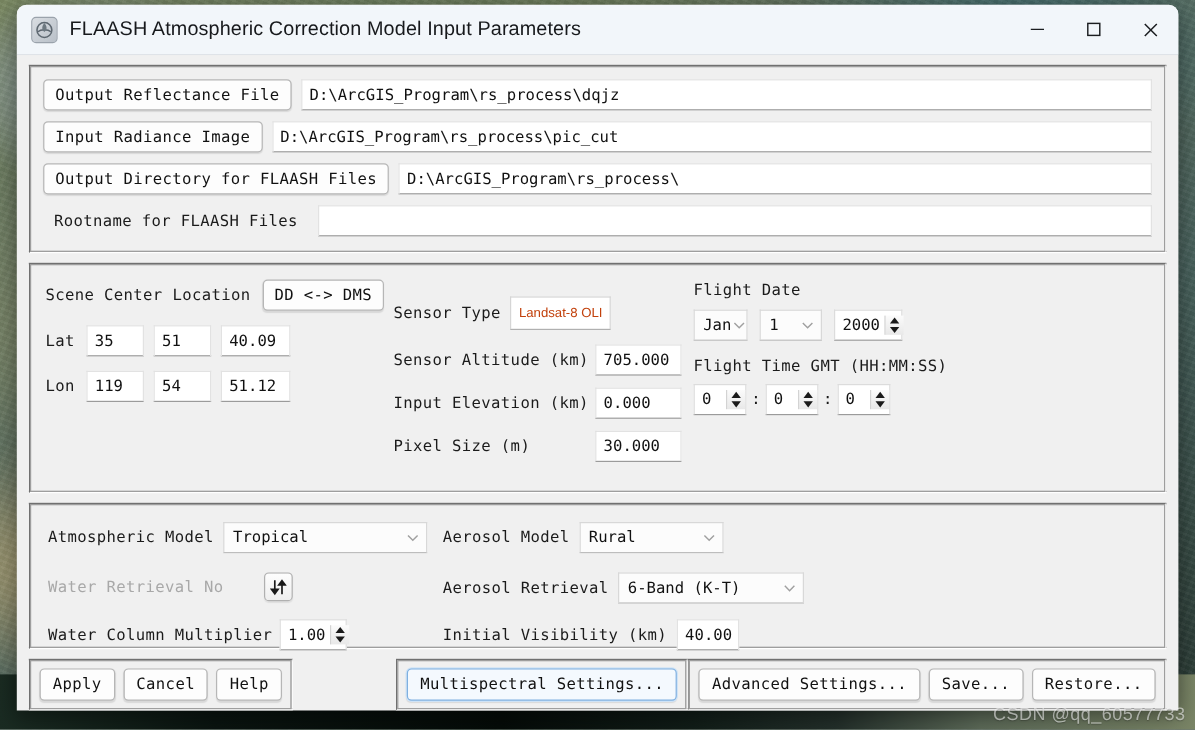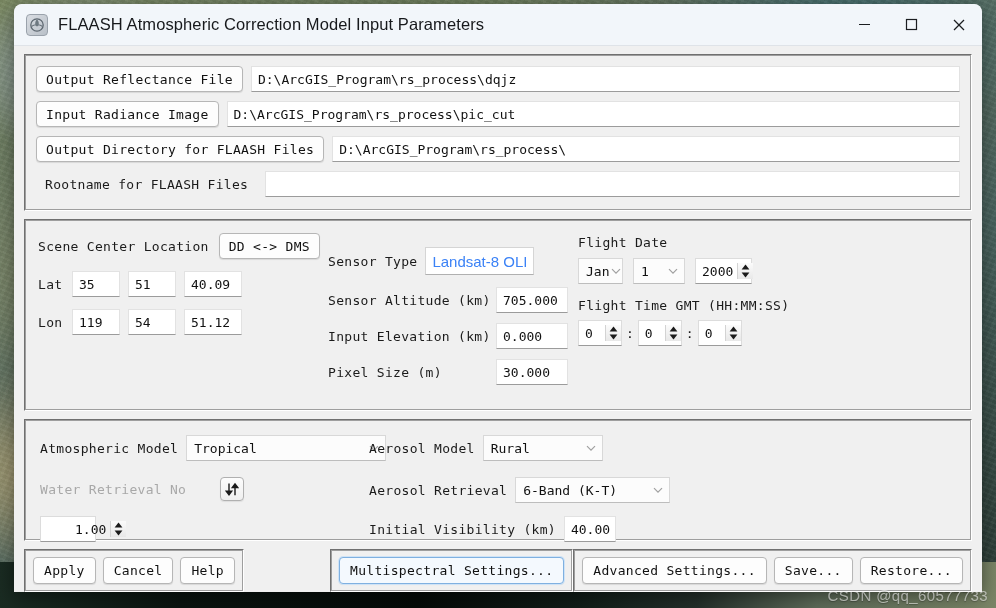--- a/index.html
+++ b/index.html
@@ -173,22 +173,22 @@
   .latlon-row { display:flex; align-items:center; margin-top: 12px; }
   .latlon-row .lbl { width: 34px; }
   .latlon-row .txtfield { width: 48px; margin-right: 8px; }
   .latlon-row .txtfield.wide { width: 58px; }
 
   .sensorline { display:flex; align-items:center; margin-bottom: 12px; }
   .sensorline .lbl { margin-right: 8px; }
   .sel-field {
     background: #fff; border: 1px solid #d5d5d5; border-bottom:1px solid #b0b0b0;
     height: 28px; display:flex; align-items:center; padding: 0 6px;
-    font-family: "Liberation Sans", sans-serif; font-size: 15px;
-    color: #3b82f6;
+    font-family: "Liberation Sans", sans-serif; font-size: 11px;
+    color: #c2410c;
   }
   .numline { display:flex; align-items:center; margin-bottom: 10px; }
   .numline .lbl { width: 168px; }
   .numline .txtfield { width: 72px; }
 
   .flight-selects { display:flex; align-items:center; margin-top: 8px; }
   .flight-selects .combo { margin-right: 10px; }
 
   .time-row { display:flex; align-items:center; margin-top: 7px; }
   .time-row .colon { margin: 0 4px; font-family:"DejaVu Sans Mono", monospace; font-size: 13px;}
@@ -406,41 +406,42 @@
           </div>
         </div>
       </div>
 
     </div>
 
     <div class="groupbox" id="sec-atm">
 
       <div class="atm-left row" style="top:14px;">
         <div class="lbl" style="margin-right:8px;">Atmospheric Model</div>
-        <div class="combo" style="width:200px;">
+        <div class="combo" style="width:170px;">
           <span class="cv">Tropical</span>
           <svg class="chev" viewBox="0 0 14 14">
             <path d="M3 5.2 L7 9.2 L11 5.2" fill="none" stroke="#555" stroke-width="1.2"></path>
           </svg>
         </div>
       </div>
 
       <div class="atm-left row" style="top:56px;">
         <div class="lbl disabled" style="margin-right:8px;">Water Retrieval</div>
         <div class="lbl disabled" style="min-width:40px;">No</div>
         <div class="toggle-btn">
           <svg width="14" height="15" viewBox="0 0 14 15">
             <path d="M4 1.5 L4 10.5 M4 12.8 L1.3 9.2 L6.7 9.2 Z" fill="#1a1a1a" stroke="#1a1a1a" stroke-width="1.4"></path>
             <path d="M10 13.2 L10 4.2 M10 1.9 L12.7 5.5 L7.3 5.5 Z" fill="#1a1a1a" stroke="#1a1a1a" stroke-width="1.4"></path>
           </svg>
         </div>
       </div>
 
       <div class="atm-left row" style="top:95px;">
-        <div class="spin" style="width:56px;padding-left:28px;">
+        <div class="lbl" style="margin-right:6px;">Water Column Multiplier</div>
+        <div class="spin" style="width:56px;">
           <span class="sv">1.00</span>
           <span class="sb">
             <svg width="11" height="16" viewBox="0 0 11 16">
               <path d="M5.5 1.5 L9.4 6.6 L1.6 6.6 Z" fill="#1a1a1a"></path>
               <path d="M5.5 14.5 L1.6 9.4 L9.4 9.4 Z" fill="#1a1a1a"></path>
             </svg>
           </span>
         </div>
       </div>
 

